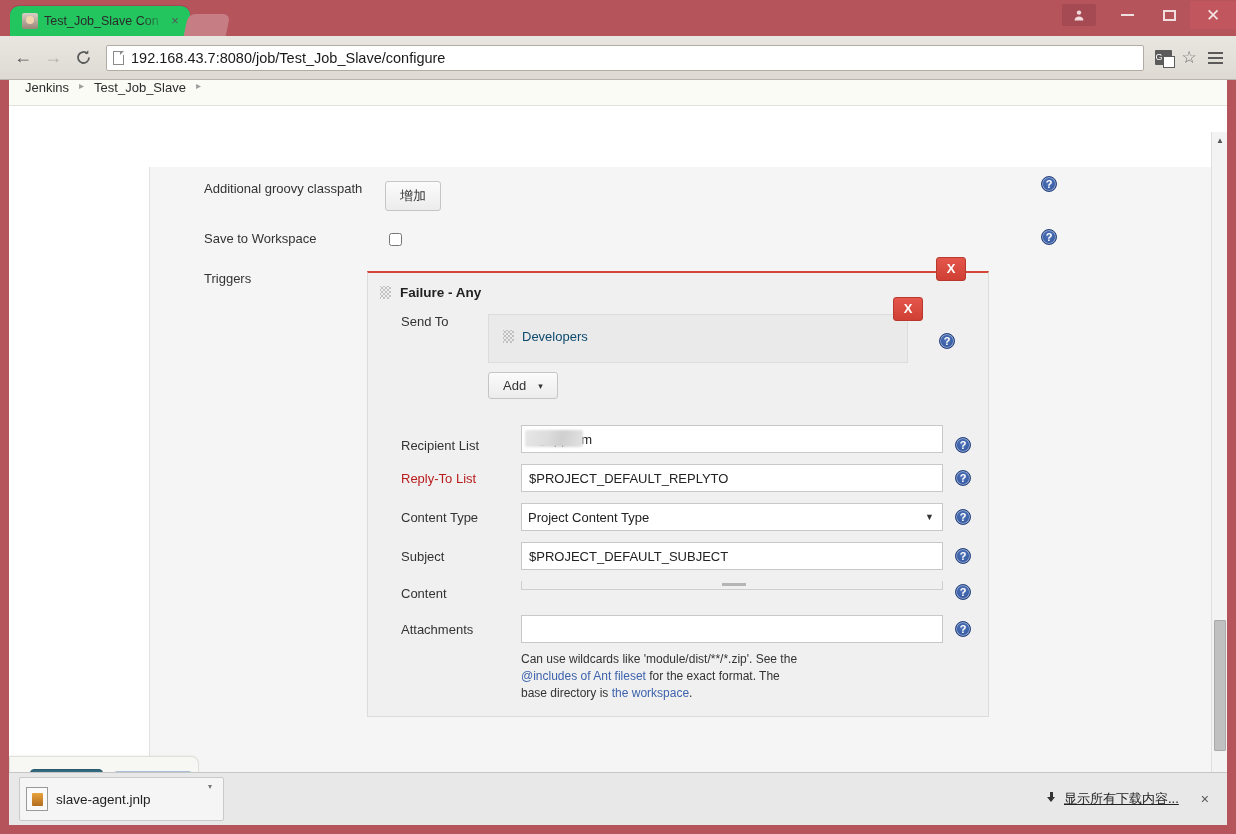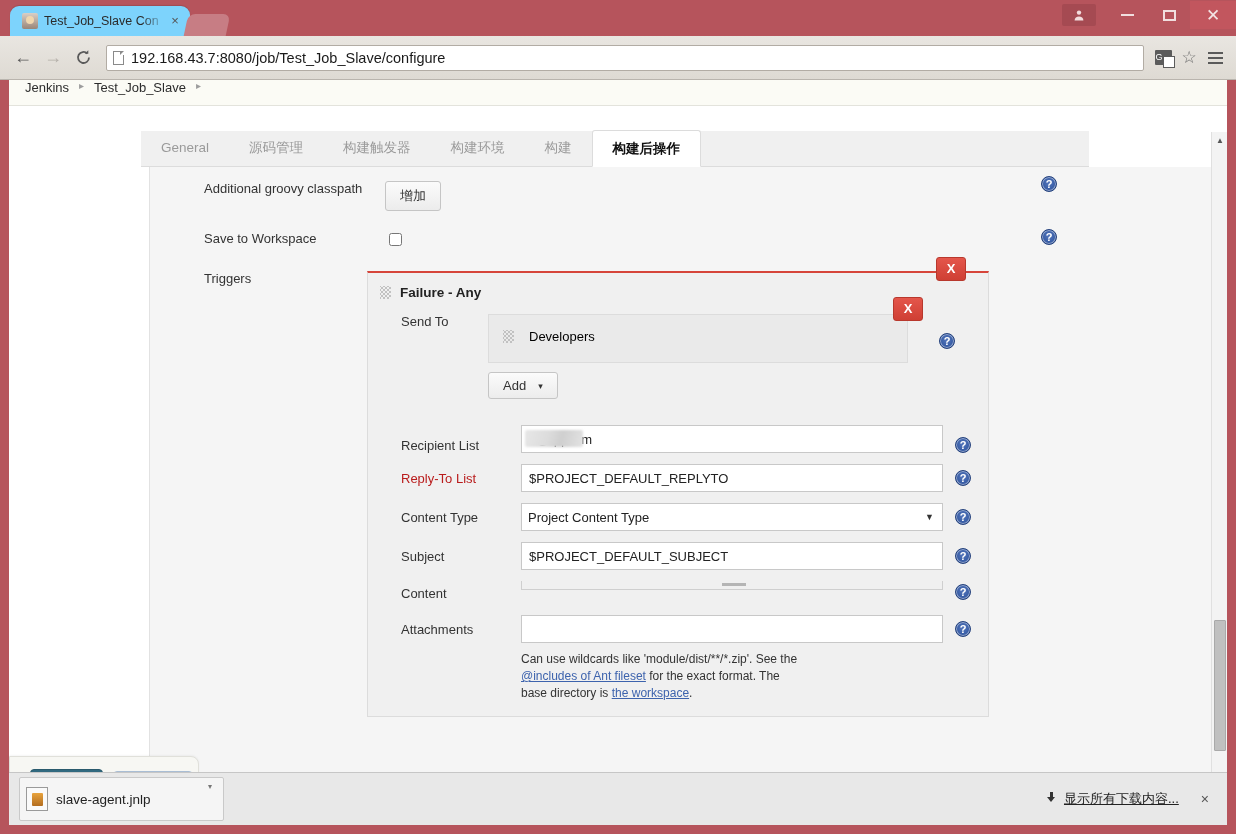--- a/index.html
+++ b/index.html
@@ -25,21 +25,21 @@
   #tabstrip {
     position: absolute; left: 10px; top: 6px;
     height: 30px;
   }
   .browser-tab {
     position: relative;
     display: inline-flex; align-items: center;
     height: 30px;
     width: 180px;
     padding: 0 8px 0 12px;
-    background: #7dd3fc;
+    background: #22c55e;
     border-top-left-radius: 9px;
     border-top-right-radius: 9px;
     box-shadow: 0 -1px 1px rgba(0,0,0,.12);
     vertical-align: bottom;
   }
   .tab-favicon {
     width: 16px; height: 16px; flex: 0 0 16px;
     margin-right: 6px;
     border-radius: 2px;
     background: linear-gradient(#d9cfc6, #9a8577);
@@ -284,21 +284,21 @@
   .x-btn {
     background: linear-gradient(#e4564b, #cf3f34);
     border: 1px solid #b8382d;
     border-radius: 3px;
     color: #fff; font-weight: bold; font-size: 13px;
     width: 30px; height: 24px; line-height: 22px;
     text-align: center; cursor: pointer;
   }
 
   .hint { font-size: 12px; color: #333; line-height: 17px; }
-  .hint a { color: #3d63ad; text-decoration: underline; cursor: pointer; }
+  .hint a { color: #3d63ad; cursor: pointer; }
 
   
   #save-panel {
     position: absolute; left: 0px; top: 650px;
     width: 190px; height: 62px;
     background: #f7f7f3;
     border: 1px solid #e0e0da;
     border-top-right-radius: 8px;
     border-bottom-right-radius: 0;
     display: flex; align-items: center;
@@ -482,28 +482,20 @@
 
     <div id="breadcrumb">
       <span class="crumb">Jenkins</span>
       <span class="crumb-sep">▸</span>
       <span class="crumb">Test_Job_Slave</span>
       <span class="crumb-sep">▸</span>
     </div>
 
     <div id="config-area">
 
-      <div id="jtabs">
-        <div class="jtab">General</div>
-        <div class="jtab">源码管理</div>
-        <div class="jtab">构建触发器</div>
-        <div class="jtab">构建环境</div>
-        <div class="jtab">构建</div>
-        <div class="jtab active">构建后操作</div>
-      </div>
 
       <div id="form-body">
         <div id="form-inner">
 
           <div class="row" style="padding-top:14px;">
             <div class="lbl">Additional groovy classpath</div>
             <button class="btn-grey">增加</button>
             <div style="position:absolute; left:891px; top:9px;" class="help-icon">?</div>
           </div>
 
@@ -523,21 +515,21 @@
                 <span style="font-weight:bold; font-size:13.5px; color:#222; margin-left:9px;">Failure - Any</span>
                 <div class="x-btn" style="position:absolute; right:22px; top:-16px;">X</div>
               </div>
 
               <div style="display:flex; align-items:flex-start; margin-top:14px;">
                 <div style="width:120px; flex:0 0 120px; padding-left:33px; font-size:13px; color:#333;">Send To</div>
                 <div style="position:relative;">
                   <div style="position:relative; width:420px; background:#eaeaea; border:1px solid #dcdcdc; padding:14px 0 18px 14px;">
                     <div style="display:flex; align-items:center;">
                       <span class="drag-dots"></span>
-                      <span style="font-size:13px; color:#000000; margin-left:15px;">Developers</span>
+                      <span style="font-size:13px; color:#0c4a6e; margin-left:8px;">Developers</span>
                     </div>
                     <div class="x-btn" style="position:absolute; right:-16px; top:-18px;">X</div>
                     <div class="help-icon" style="position:absolute; right:-48px; top:18px;">?</div>
                   </div>
                   <button class="btn-grey" style="margin-top:9px; display:inline-flex; align-items:center; gap:12px;">
                     <span>Add</span>
                     <span style="font-size:9px;">▾</span>
                   </button>
                 </div>
               </div>

